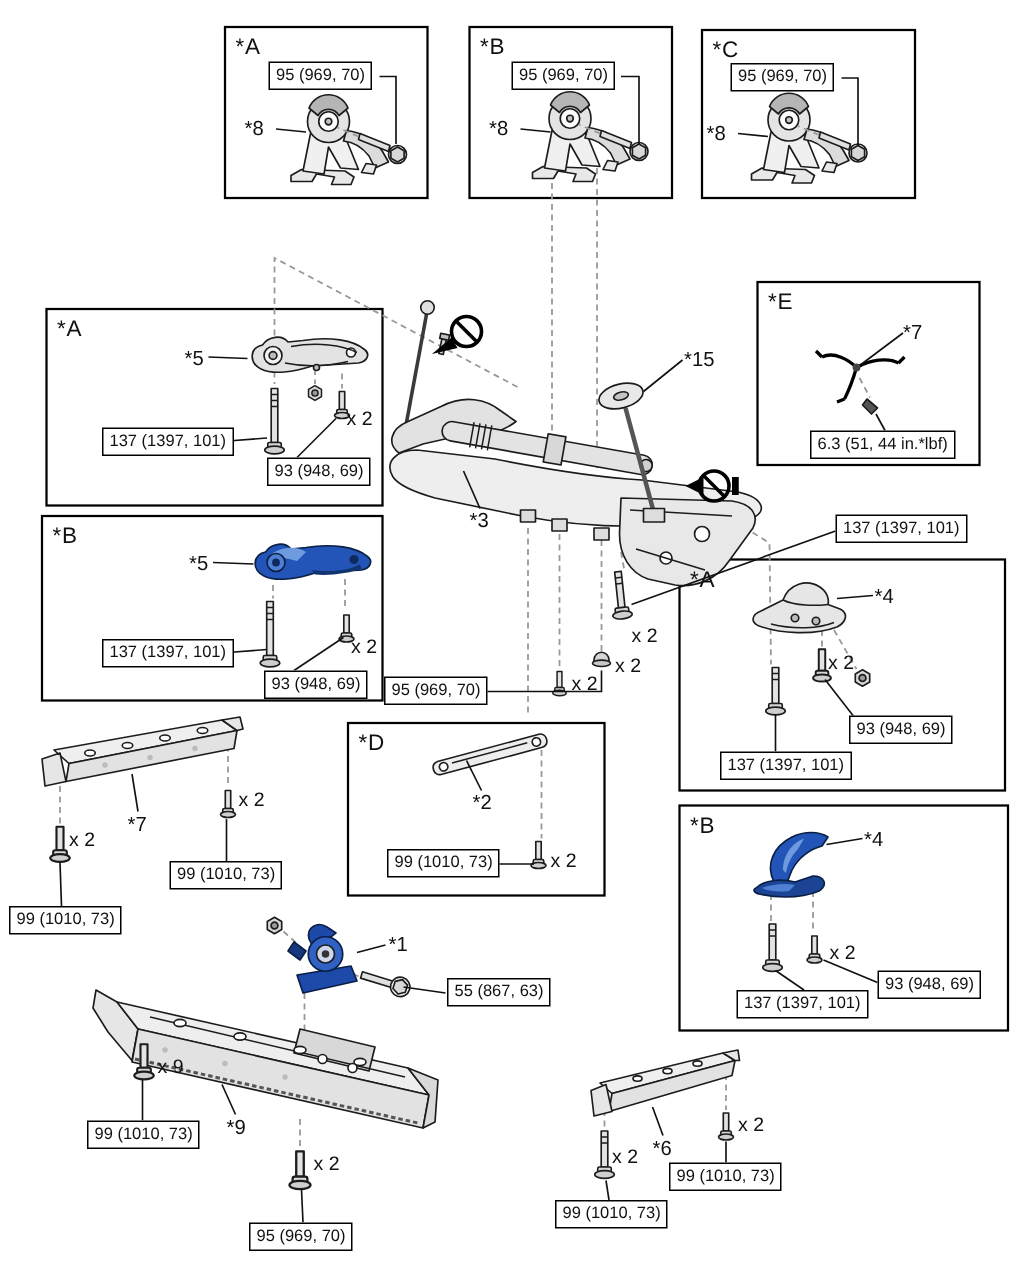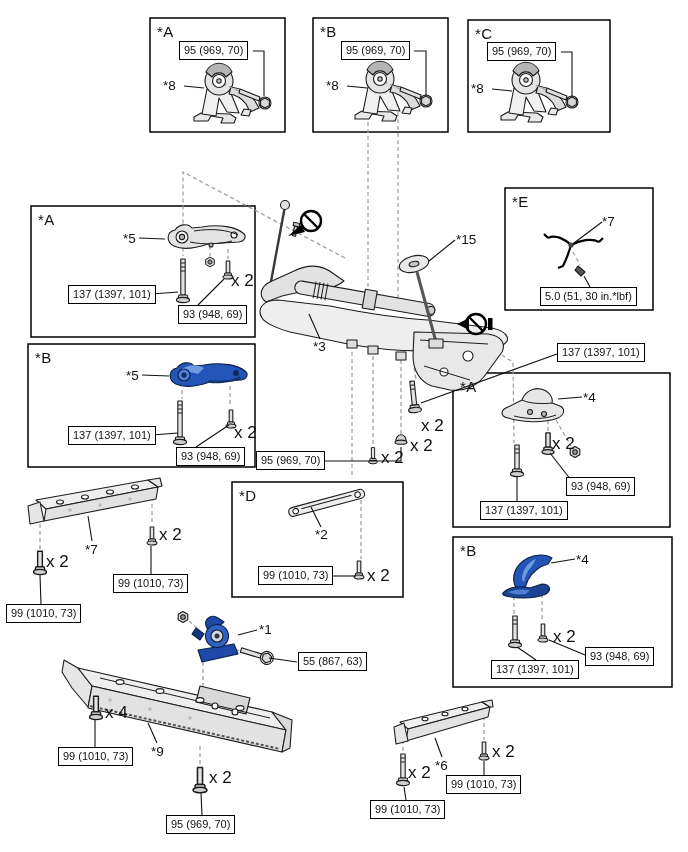--- a/index.html
+++ b/index.html
@@ -2,21 +2,21 @@
 <html><head>
 <meta charset="utf-8">
 <style>
   html,body{margin:0;padding:0;background:#fff;}
   .canvas{position:relative;width:688px;height:852px;background:#fff;overflow:hidden;
           font-family:"Liberation Sans",sans-serif;color:#111;}
   .canvas svg{position:absolute;left:0;top:0;}
   .tq{position:absolute;border:1.4px solid #000;background:#fff;padding:1px 4px;
       font-size:11px;line-height:15px;white-space:nowrap;z-index:5;}
   .ref{position:absolute;font-size:13.5px;white-space:nowrap;z-index:5;}
-  .mult{position:absolute;font-size:17px;white-space:nowrap;z-index:5;}
+  .mult{position:absolute;font-size:13px;white-space:nowrap;z-index:5;}
   .boxletter{position:absolute;font-size:15px;letter-spacing:.5px;z-index:5;}
   .ln{stroke:#1c1c1c;stroke-width:1;fill:none;}
   .pt{stroke:#1c1c1c;stroke-width:1.1;stroke-linejoin:round;}
   .dash{stroke:#999;stroke-width:1.2;fill:none;stroke-dasharray:4 3;}
   .lead{stroke:#111;stroke-width:1.1;fill:none;}
   .inset{stroke:#000;stroke-width:1.5;fill:none;}
   .noline{stroke:#000;stroke-width:2.4;fill:none;}
 </style>
 </head>
 <body>
@@ -330,21 +330,21 @@
 <div class="boxletter" style="left:512px;top:193px">*E</div>
 <div class="boxletter" style="left:38px;top:211px">*A</div>
 <div class="boxletter" style="left:35px;top:349px">*B</div>
 <div class="boxletter" style="left:239px;top:487px">*D</div>
 <div class="boxletter" style="left:460px;top:378px">*A</div>
 <div class="boxletter" style="left:460px;top:542px">*B</div>
 
 <div class="tq" style="left:179px;top:41px">95 (969, 70)</div>
 <div class="tq" style="left:341px;top:41px">95 (969, 70)</div>
 <div class="tq" style="left:487px;top:42px">95 (969, 70)</div>
-<div class="tq" style="left:540px;top:287px">5.0 (51, 30 in.*lbf)</div>
+<div class="tq" style="left:540px;top:287px">6.3 (51, 44 in.*lbf)</div>
 <div class="tq" style="left:68px;top:285px">137 (1397, 101)</div>
 <div class="tq" style="left:178px;top:305px">93 (948, 69)</div>
 <div class="tq" style="left:68px;top:426px">137 (1397, 101)</div>
 <div class="tq" style="left:176px;top:447px">93 (948, 69)</div>
 <div class="tq" style="left:256px;top:451px">95 (969, 70)</div>
 <div class="tq" style="left:557px;top:343px">137 (1397, 101)</div>
 <div class="tq" style="left:566px;top:477px">93 (948, 69)</div>
 <div class="tq" style="left:480px;top:501px">137 (1397, 101)</div>
 <div class="tq" style="left:585px;top:647px">93 (948, 69)</div>
 <div class="tq" style="left:491px;top:660px">137 (1397, 101)</div>
@@ -376,18 +376,18 @@
 <div class="mult" style="left:231px;top:271px">x 2</div>
 <div class="mult" style="left:234px;top:423px">x 2</div>
 <div class="mult" style="left:381px;top:448px">x 2</div>
 <div class="mult" style="left:410px;top:436px">x 2</div>
 <div class="mult" style="left:421px;top:416px">x 2</div>
 <div class="mult" style="left:552px;top:434px">x 2</div>
 <div class="mult" style="left:553px;top:627px">x 2</div>
 <div class="mult" style="left:367px;top:566px">x 2</div>
 <div class="mult" style="left:159px;top:525px">x 2</div>
 <div class="mult" style="left:46px;top:552px">x 2</div>
-<div class="mult" style="left:105px;top:703px">x 4</div>
+<div class="mult" style="left:105px;top:703px">x 9</div>
 <div class="mult" style="left:209px;top:768px">x 2</div>
 <div class="mult" style="left:408px;top:763px">x 2</div>
 <div class="mult" style="left:492px;top:742px">x 2</div>
 
 </div>
 
 </body></html>

